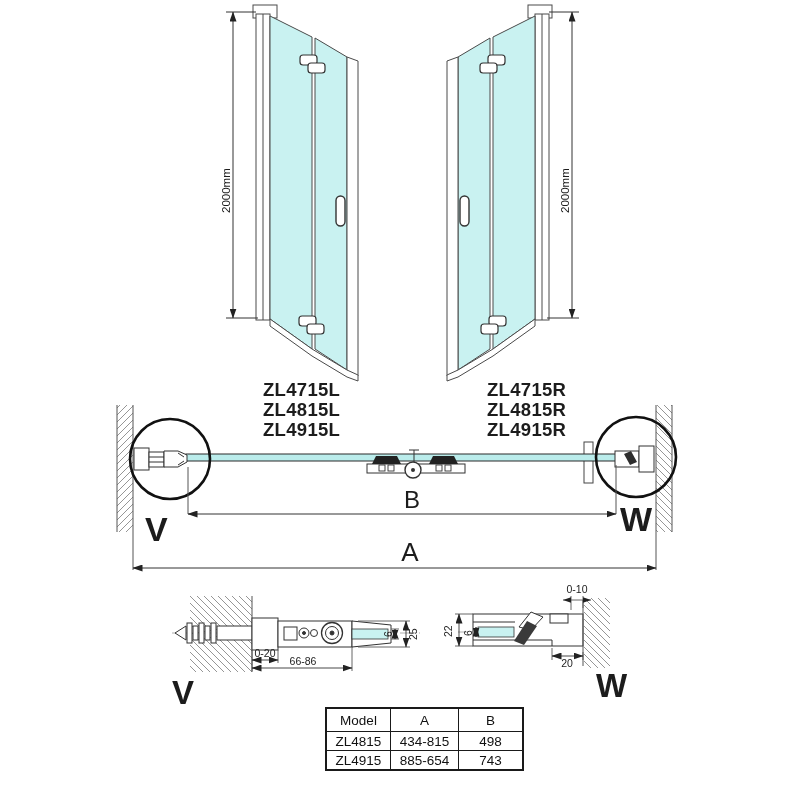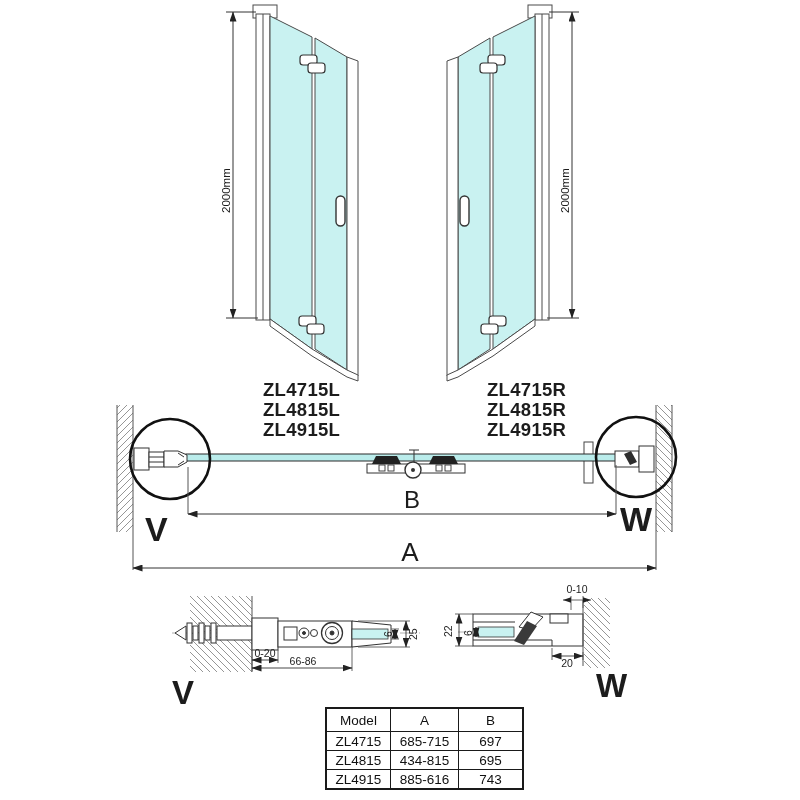--- a/index.html
+++ b/index.html
@@ -245,30 +245,25 @@
 </svg>
 
 <table class="spec">
   <tbody>
         <tr>
     <th class="c-model">Model</th>
     <th class="c-a">A</th>
     <th class="c-b">B</th>
   </tr>
   <tr>
-    <td>ZL4715</td>
-    <td>685-715</td>
-    <td>697</td>
-  </tr>
-  <tr>
     <td>ZL4815</td>
     <td>434-815</td>
-    <td>695</td>
+    <td>498</td>
   </tr>
   <tr>
     <td>ZL4915</td>
-    <td>885-616</td>
+    <td>885-654</td>
     <td>743</td>
   </tr>
 </tbody>
     </table>
 
 </div>
 
 </body></html>

